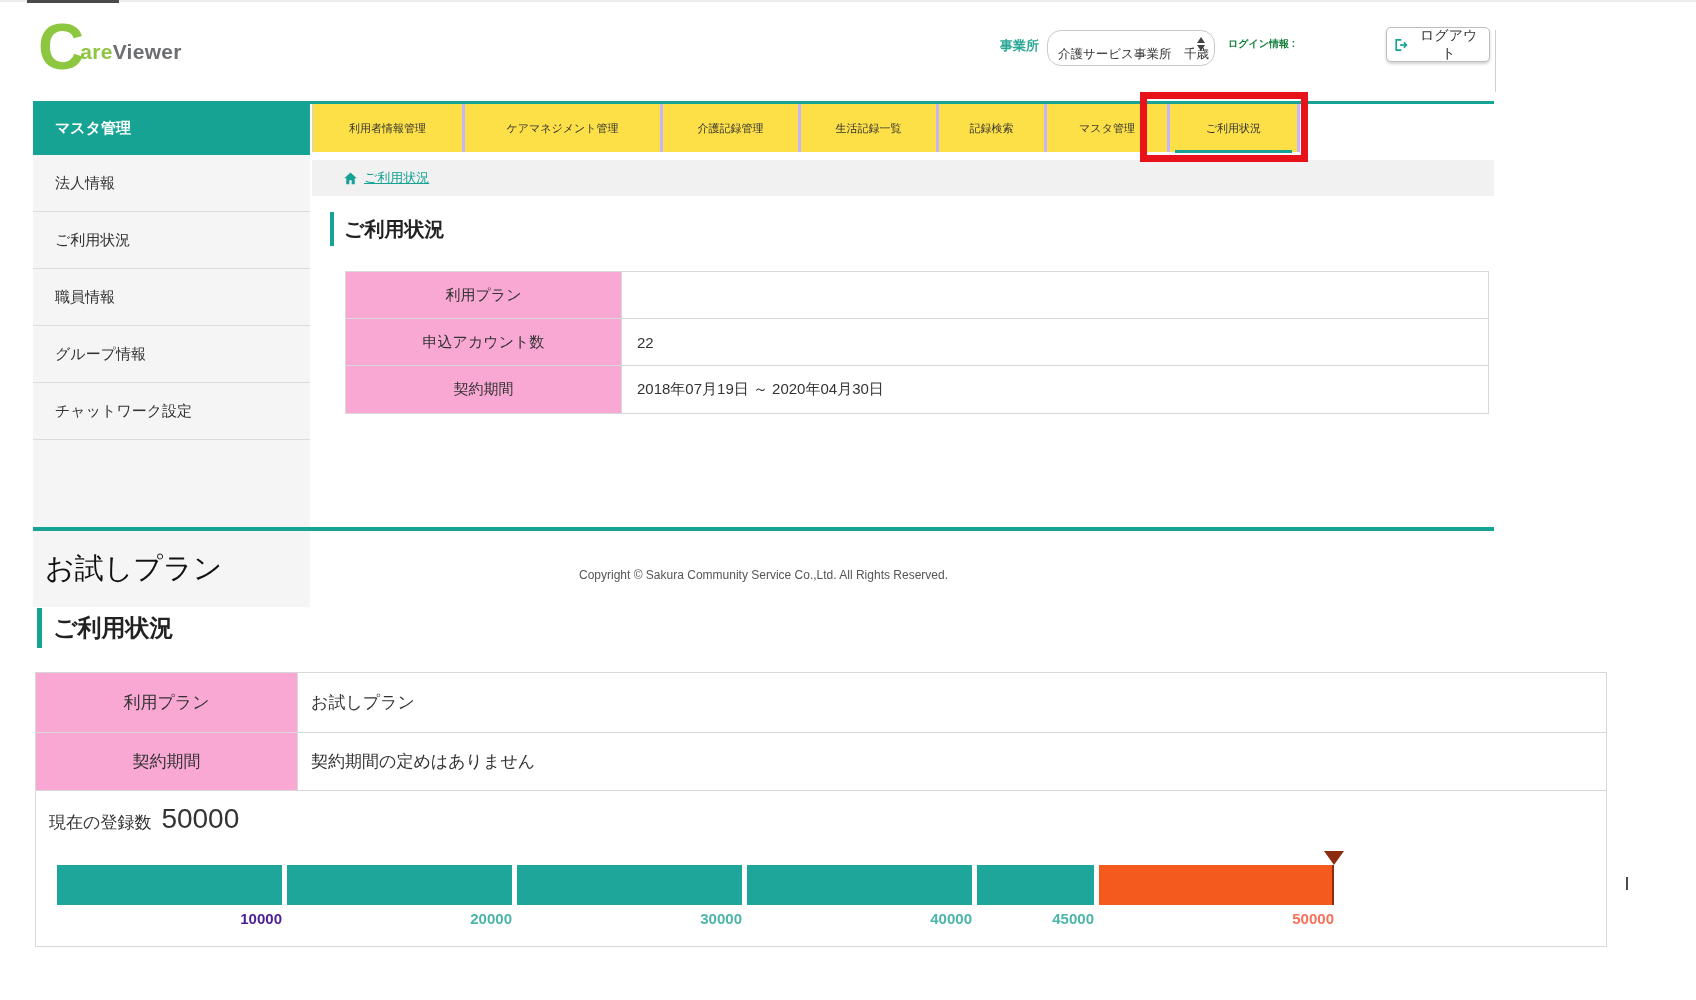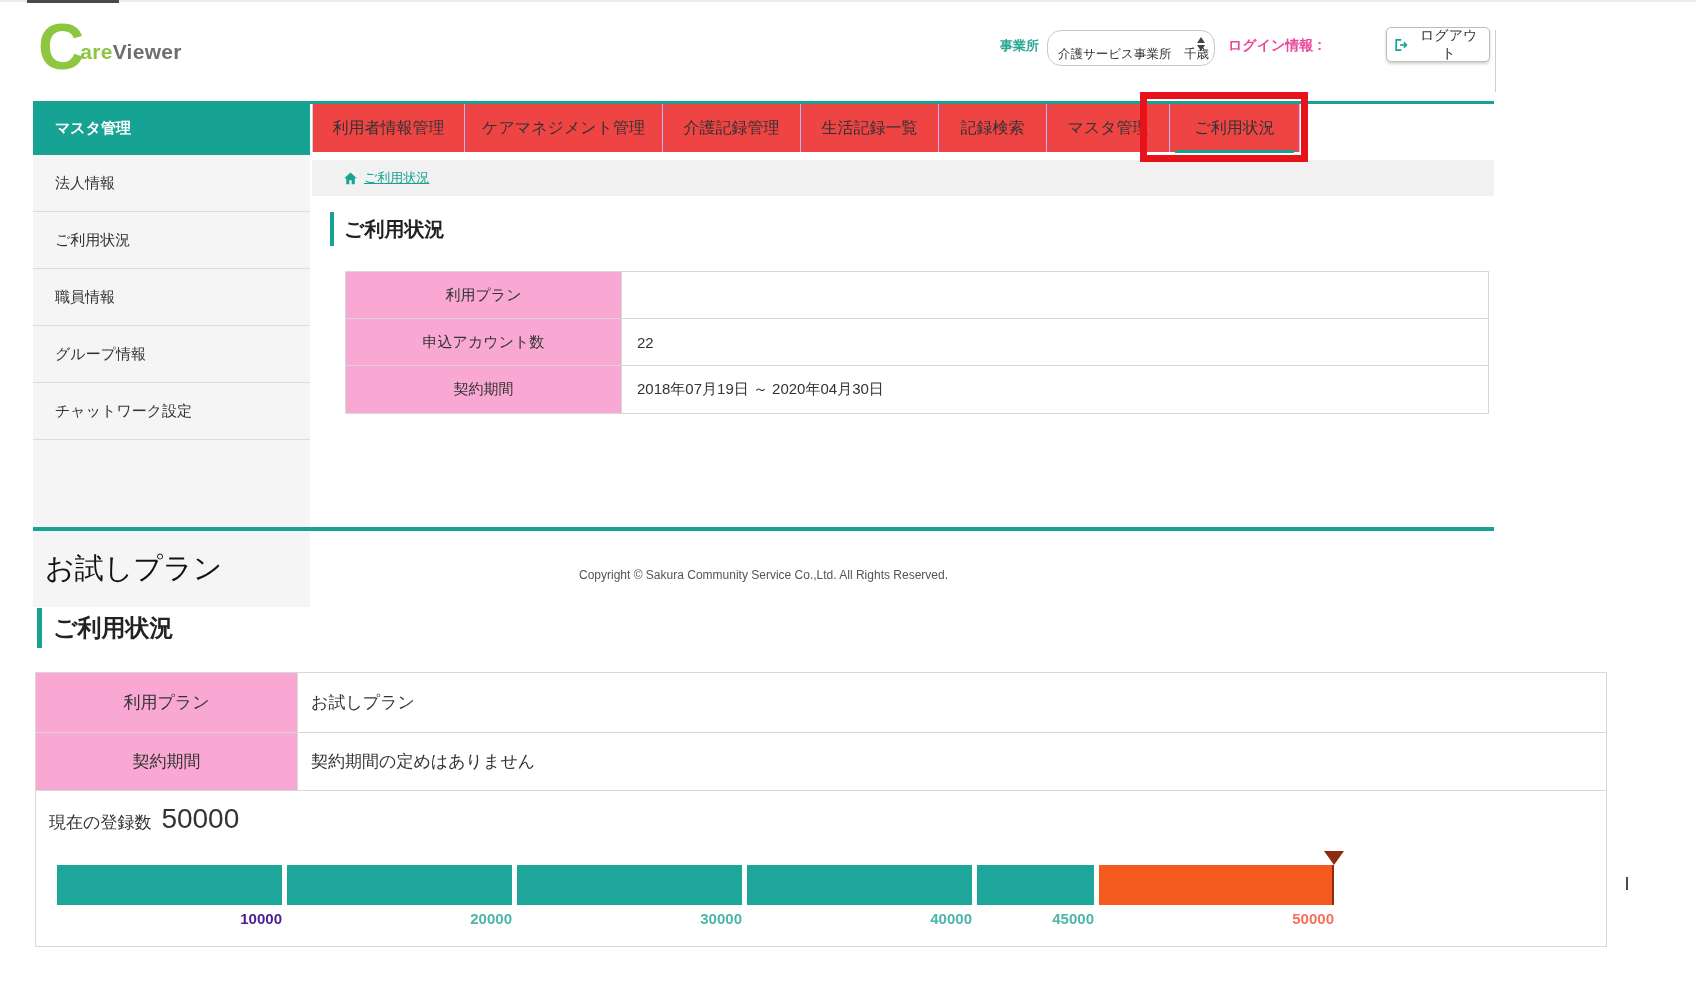--- a/index.html
+++ b/index.html
@@ -22,35 +22,35 @@
 
   
   .office-label{left:1000px;top:37px;font-size:13px;font-weight:700;color:#2BA795;}
   .office-select{left:1047px;top:30px;width:168px;height:36px;box-sizing:border-box;
     border:1px solid #c9c9c9;border-radius:14px;background:#fff;display:flex;align-items:center;
     padding:12px 22px 0 10px;font-size:12.5px;color:#333;white-space:nowrap;overflow:hidden;cursor:pointer;}
   .sel-arrows{position:absolute;right:9px;top:6px;display:flex;flex-direction:column;gap:2px;}
   .sel-arrows i{display:block;width:0;height:0;border-left:4px solid transparent;border-right:4px solid transparent;}
   .sel-arrows .up{border-bottom:6px solid #444;}
   .sel-arrows .dn{border-top:6px solid #444;}
-  .login-label{left:1228px;top:37px;font-size:14px;font-weight:700;color:#ec4899;}
+  .login-label{left:1228px;top:37px;font-size:10px;font-weight:700;color:#15803d;}
   .logout-btn{left:1386px;top:27px;width:104px;height:35px;box-sizing:border-box;background:#fff;
     border:1px solid #bdbdbd;border-radius:5px;box-shadow:0 2px 3px rgba(0,0,0,.18);
     display:flex;align-items:center;justify-content:center;gap:6px;font-size:14px;color:#333;
     font-family:inherit;cursor:pointer;}
 
   
   .teal-line{background:#17A394;}
   .header-divider{left:33px;top:101px;width:1461px;height:3px;}
   .footer-divider{left:33px;top:527px;width:1461px;height:4px;}
 
   
   .tabs{left:312px;top:104px;height:48px;display:flex;}
   .tab{box-sizing:border-box;display:flex;align-items:center;justify-content:center;
-    font-size:16px;color:#333;border-right:1px solid #c4b5fd;position:relative;cursor:pointer;background:#ef4444;}
+    font-size:11px;color:#333;border-right:3px solid #c4b5fd;position:relative;cursor:pointer;background:#fde047;}
   .tab:first-child{border-left:1px solid #d2d2d2;}
   .tab:nth-child(1){width:153px;}.tab:nth-child(2){width:198px;}.tab:nth-child(3){width:138px;}
   .tab:nth-child(4){width:138px;}.tab:nth-child(5){width:108px;}.tab:nth-child(6){width:123px;}
   .tab:nth-child(7){width:130px;}
   .tab.active::after{content:"";position:absolute;left:5px;right:5px;bottom:-1px;height:3px;background:#17A394;}
 
   
   .red-box{left:1140px;top:92px;width:168px;height:70px;box-sizing:border-box;
     border:7px solid #E8131A;z-index:6;pointer-events:none;}
 

